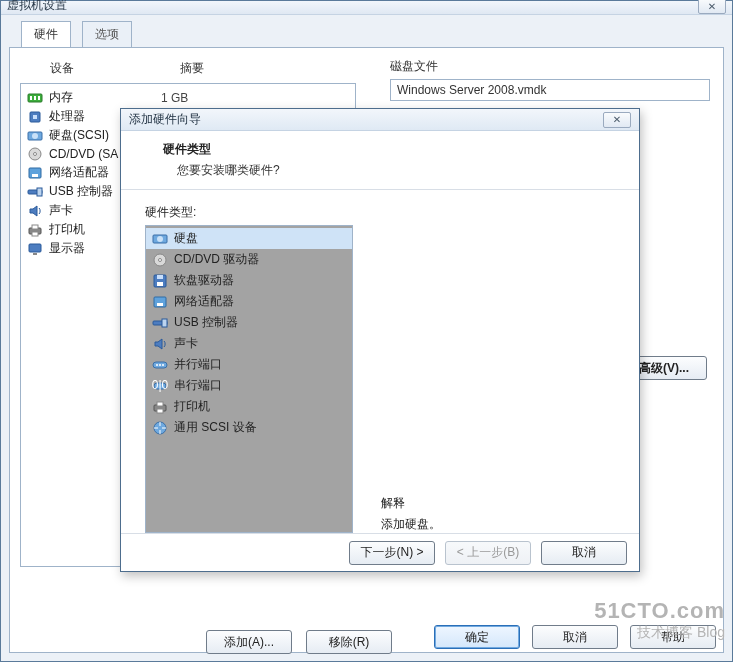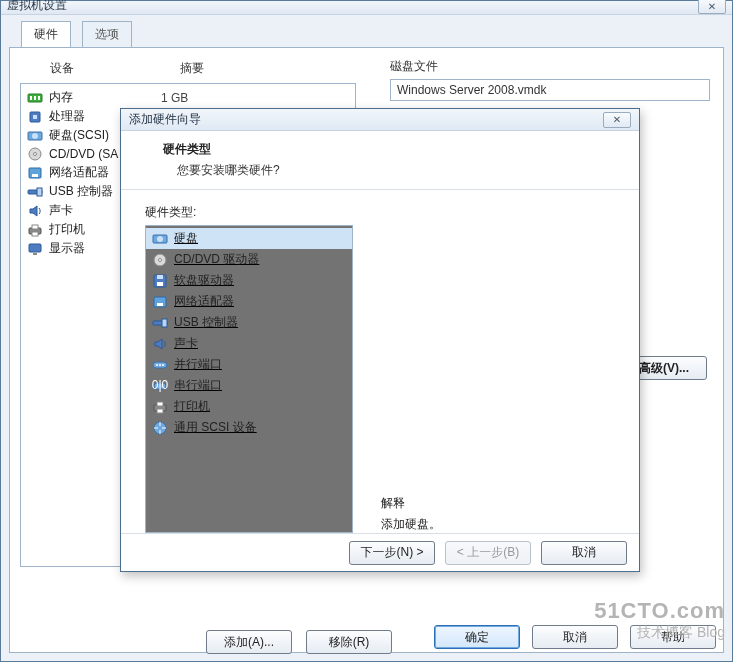--- a/index.html
+++ b/index.html
@@ -46,21 +46,21 @@
 
 
 .modal { position: absolute; left: 120px; top: 108px; width: 520px; height: 464px; border: 1px solid #4d6d8d; background: #fff; box-shadow: 2px 4px 10px rgba(0,0,0,.25); display: flex; flex-direction: column; }
 .modal .mtitle { height: 26px; background: linear-gradient(#f2f6fb,#dfe9f4); border-bottom: 1px solid #c5d3e3; display: flex; align-items: center; padding: 0 8px; color: #234; }
 .modal .mtitle .spacer { flex: 1; }
 .modal .mhead { padding: 10px 42px 10px 42px; border-bottom: 1px solid #d8dee6; }
 .modal .mhead h1 { font-size: 12px; font-weight: bold; color: #222; margin-bottom: 4px; }
 .modal .mhead p { color: #333; padding-left: 14px; }
 .modal .mbody { flex: 1; display: flex; padding: 14px 10px 0 24px; gap: 28px; align-items: flex-end; }
 .mlabel { color: #222; margin-bottom: 4px; }
-.typelist { width: 208px; height: 308px; border: 1px solid #9fb3c9; background: #737373; padding: 2px 0; text-decoration: underline; }
+.typelist { width: 208px; height: 308px; border: 1px solid #9fb3c9; background: #a3a3a3; padding: 2px 0; }
 .trow { display: flex; align-items: center; padding: 2px 6px; color: #222; }
 .trow.selected { background: #cfe3f7; }
 .trow .ic { width: 16px; height: 16px; margin-right: 6px; display: inline-flex; align-items: center; justify-content: center; }
 .explain { color: #222; }
 .modal .mfoot { height: 44px; border-top: 1px solid #d8dee6; display: flex; align-items: center; justify-content: flex-end; gap: 10px; padding: 0 12px; }
 
 
 .watermark { position: absolute; right: 8px; bottom: 20px; color: #b4b4b4; pointer-events: none; text-align: right; }
 .watermark .l1 { font-size: 22px; font-weight: bold; letter-spacing: 1px; }
 .watermark .l2 { font-size: 14px; }

